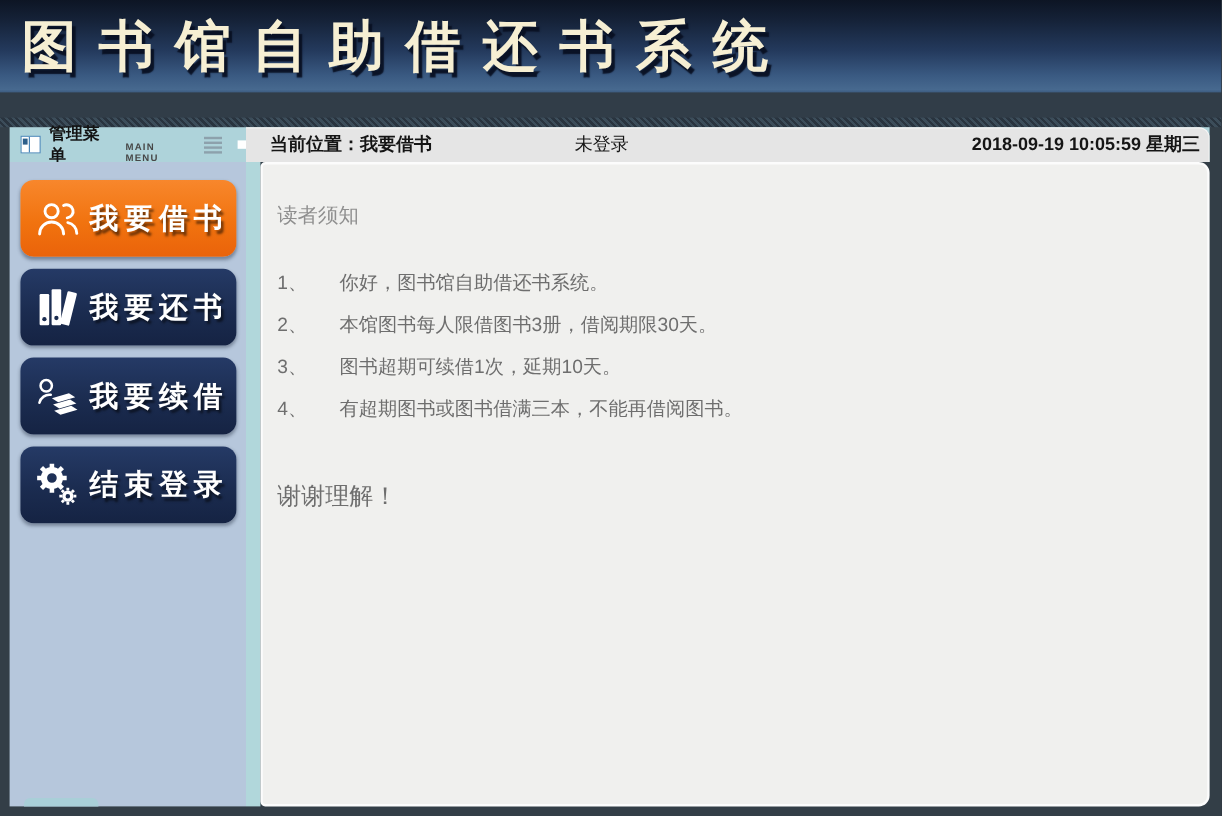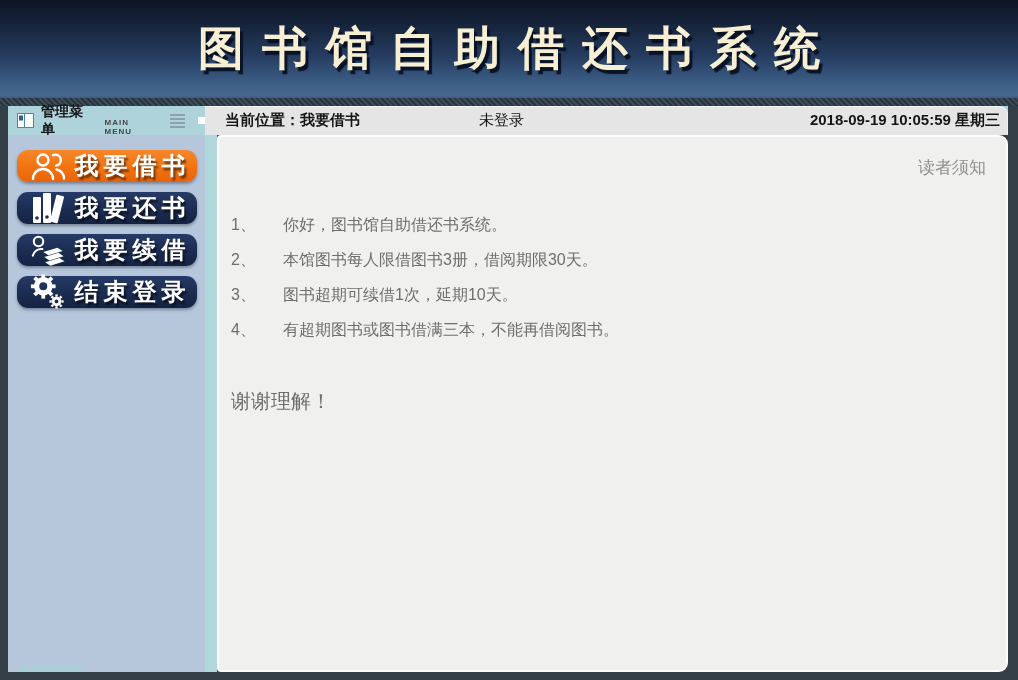--- a/index.html
+++ b/index.html
@@ -4,21 +4,21 @@
 <style>
   * { margin:0; padding:0; box-sizing:border-box; }
   html,body { background:#101820; }
   .screen {
     position:relative; width:1018px; height:680px; overflow:hidden;
     font-family:"Liberation Sans","DejaVu Sans",sans-serif;
     background:#313d48;
   }
   
   .banner {
-    height:98px; display:flex; align-items:center; justify-content:center;
+    height:77px; display:flex; align-items:center; justify-content:flex-start;
     background:linear-gradient(180deg,#0d1524 0%,#152238 22%,#243a5d 55%,#3a5a82 82%,#47698f 97%,#3d5c80 100%);
   }
   .banner h1 {
     font-size:46px; font-weight:bold; color:#f6efd3;
     letter-spacing:18px; text-indent:18px;
     text-shadow:3px 4px 1px rgba(8,16,34,0.95);
   }
   
   .frame {
     position:absolute; top:98px; left:0; right:0; bottom:0;
@@ -49,28 +49,28 @@
   
   .body { flex:1; display:flex; min-height:0; }
   .sidebar { flex:none; width:197px; background:#b6c7dc; padding-top:15px; position:relative; }
   .sidebar-tab { position:absolute; left:12px; bottom:0; width:62px; height:7px; background:#a9cfd8; border-radius:5px 5px 0 0; }
   .strip { flex:none; width:12px; background:#b1d7db; }
   .content {
     flex:1; background:#f0f0ee; color:#6e6e6e;
     border:2px solid #fcfcfc; border-radius:4px 9px 9px 4px;
     padding:14px 20px 0 12px;
   }
-  .content h2 { text-align:right; font-size:17px; font-weight:normal; color:#8f8f8f; margin-top:5px; }
+  .content h2 { text-align:left; font-size:17px; font-weight:normal; color:#8f8f8f; margin-top:17px; }
   .notice-list { margin-top:36px; list-style:none; }
   .notice-row { display:flex; margin-bottom:15px; font-size:16px; line-height:20px; }
   .notice-row .num { flex:none; width:52px; }
   .thanks { margin-top:48px; font-size:20px; }
   
   .nav-btn {
-    display:flex; align-items:center; width:180px; height:32px;
+    display:flex; align-items:center; width:180px; height:64px;
     margin:0 auto 10px auto; padding-left:13px; gap:9px;
     border:none; border-radius:11px; cursor:pointer;
     background:linear-gradient(180deg,#253a66 0%,#1b2c50 55%,#152343 100%);
     box-shadow:0 2px 3px rgba(25,35,55,0.4);
   }
   .nav-btn.active { background:linear-gradient(180deg,#f8872c 0%,#f1730f 55%,#ea630a 100%); }
   .nav-btn .ic { flex:none; width:36px; height:36px; display:flex; align-items:center; justify-content:center; }
   .nav-btn .lbl {
     color:#fff; font-weight:bold; font-size:24px; letter-spacing:5px; white-space:nowrap;
     text-shadow:2px 3px 2px rgba(0,0,0,0.55);

